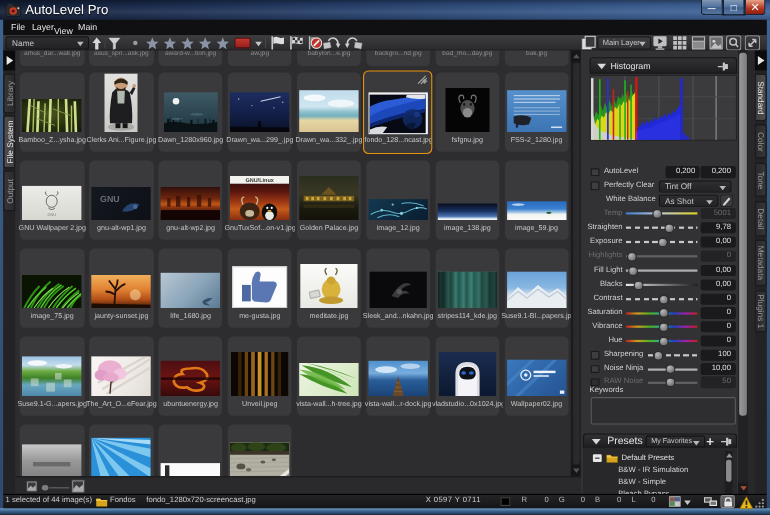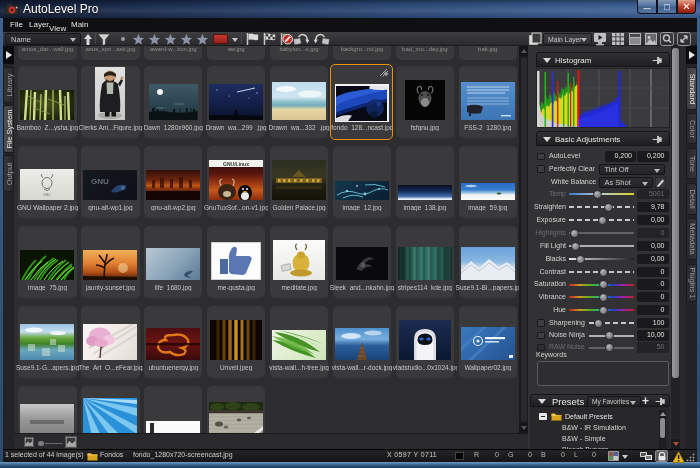--- a/index.html
+++ b/index.html
@@ -888,29 +888,20 @@
 <rect x="30.5" y="4" width="1.5" height="55" fill="#20b018"></rect>
 <rect x="36" y="8" width="1.4" height="51" fill="#20a818"></rect>
 <rect x="33" y="14" width="1.3" height="45" fill="#cc2018"></rect>
 <rect x="40.5" y="1" width="2" height="58" fill="#e01410"></rect>
 <path d="M41 59 L41 50 L44.5 53 L47 49 L47 59 Z" fill="#c818b8"></path>
 <path d="M42.5 59 L42.5 47 L45 46 L47 41 L49 45 L51 40 L53 44 L55 39 L57 42 L59 37 L61 41 L63 36 L65 39 L67 34 L69 38 L71 33 L73 36 L75 31 L77 34 L79 29 L81.5 27 L81.5 59 Z" fill="#2028d8"></path>
 <path d="M42.5 59 L42.5 50 L48 48 L54 47 L60 44 L66 42 L72 39 L78 36 L81.5 34 L81.5 59 Z" fill="#2830e0"></path>
 <rect x="81.5" y="2" width="2.2" height="57" fill="#2028d8"></rect>
 <path d="M83.7 59 L83.7 50 L85 55 L86.5 52 L88 57 L89.5 55 L89.5 59 Z" fill="#2028d8"></path>
 </svg>
-      </div>
-<div class="abs hdr" style="top:85.5px">
-        <div class="tri"></div>
-        <div class="htext">Basic Adjustments</div>
-        <svg class="pin" style="right:6px" width="11" height="10" viewBox="0 0 11 10">
-          <path d="M0 5 L5 5" stroke="#c8c8c8" stroke-width="1.2"></path>
-          <rect x="5" y="1" width="2.2" height="8" fill="#c8c8c8"></rect>
-          <rect x="7.2" y="2.5" width="3" height="5" fill="#c8c8c8"></rect>
-        </svg>
       </div>
 <div class="chk" style="left:9px;top:107.0px;background:#3e3e40"></div>
 <div class="rlabel" style="left:21px;top:106.5px">AutoLevel</div>
 <div class="vbox" style="left:76.5px;top:105.8px">0,200</div>
 <div class="vbox" style="left:109px;top:105.8px">0,200</div>
 <div class="chk" style="left:9px;top:119.5px;background:#3e3e40"></div>
 <div class="rlabel" style="left:21px;top:119.0px">Perfectly Clear</div>
 <div class="abs combo" style="left:70.5px;top:118.0px;width:66.5px;height:11px;padding:0 0 0 5px;line-height:10.5px;">Tint Off<span class="cmbarrow"></span></div>
 <div class="rlabel" style="left:23px;top:132.0px">White Balance</div>
 <div class="abs combo" style="left:70.5px;top:131.0px;width:54px;height:11px;padding:0 0 0 5px;line-height:10.5px;">As Shot<span class="cmbarrow"></span></div>

